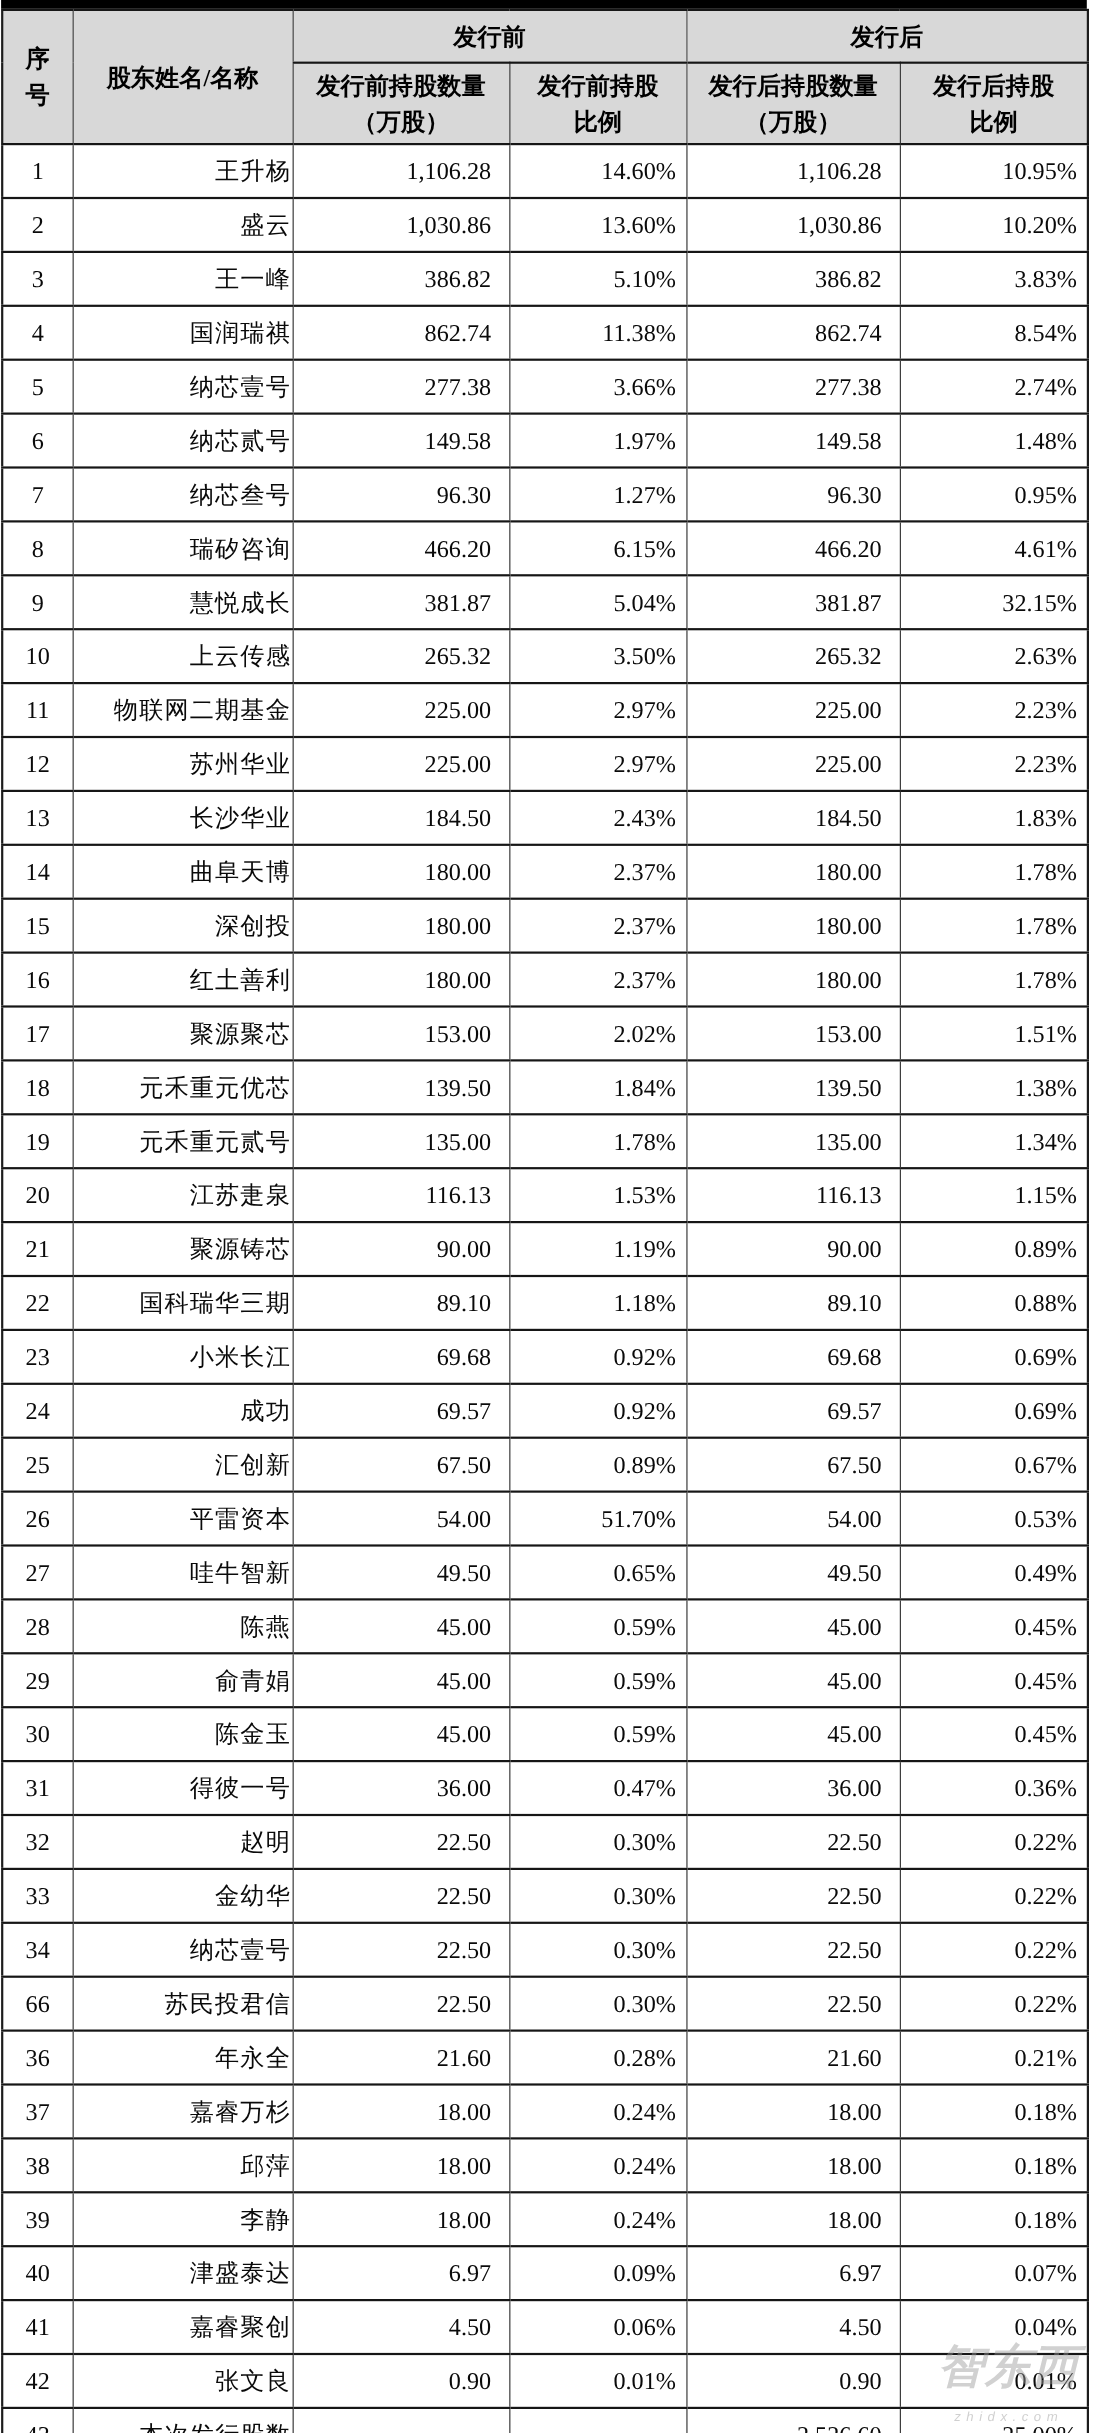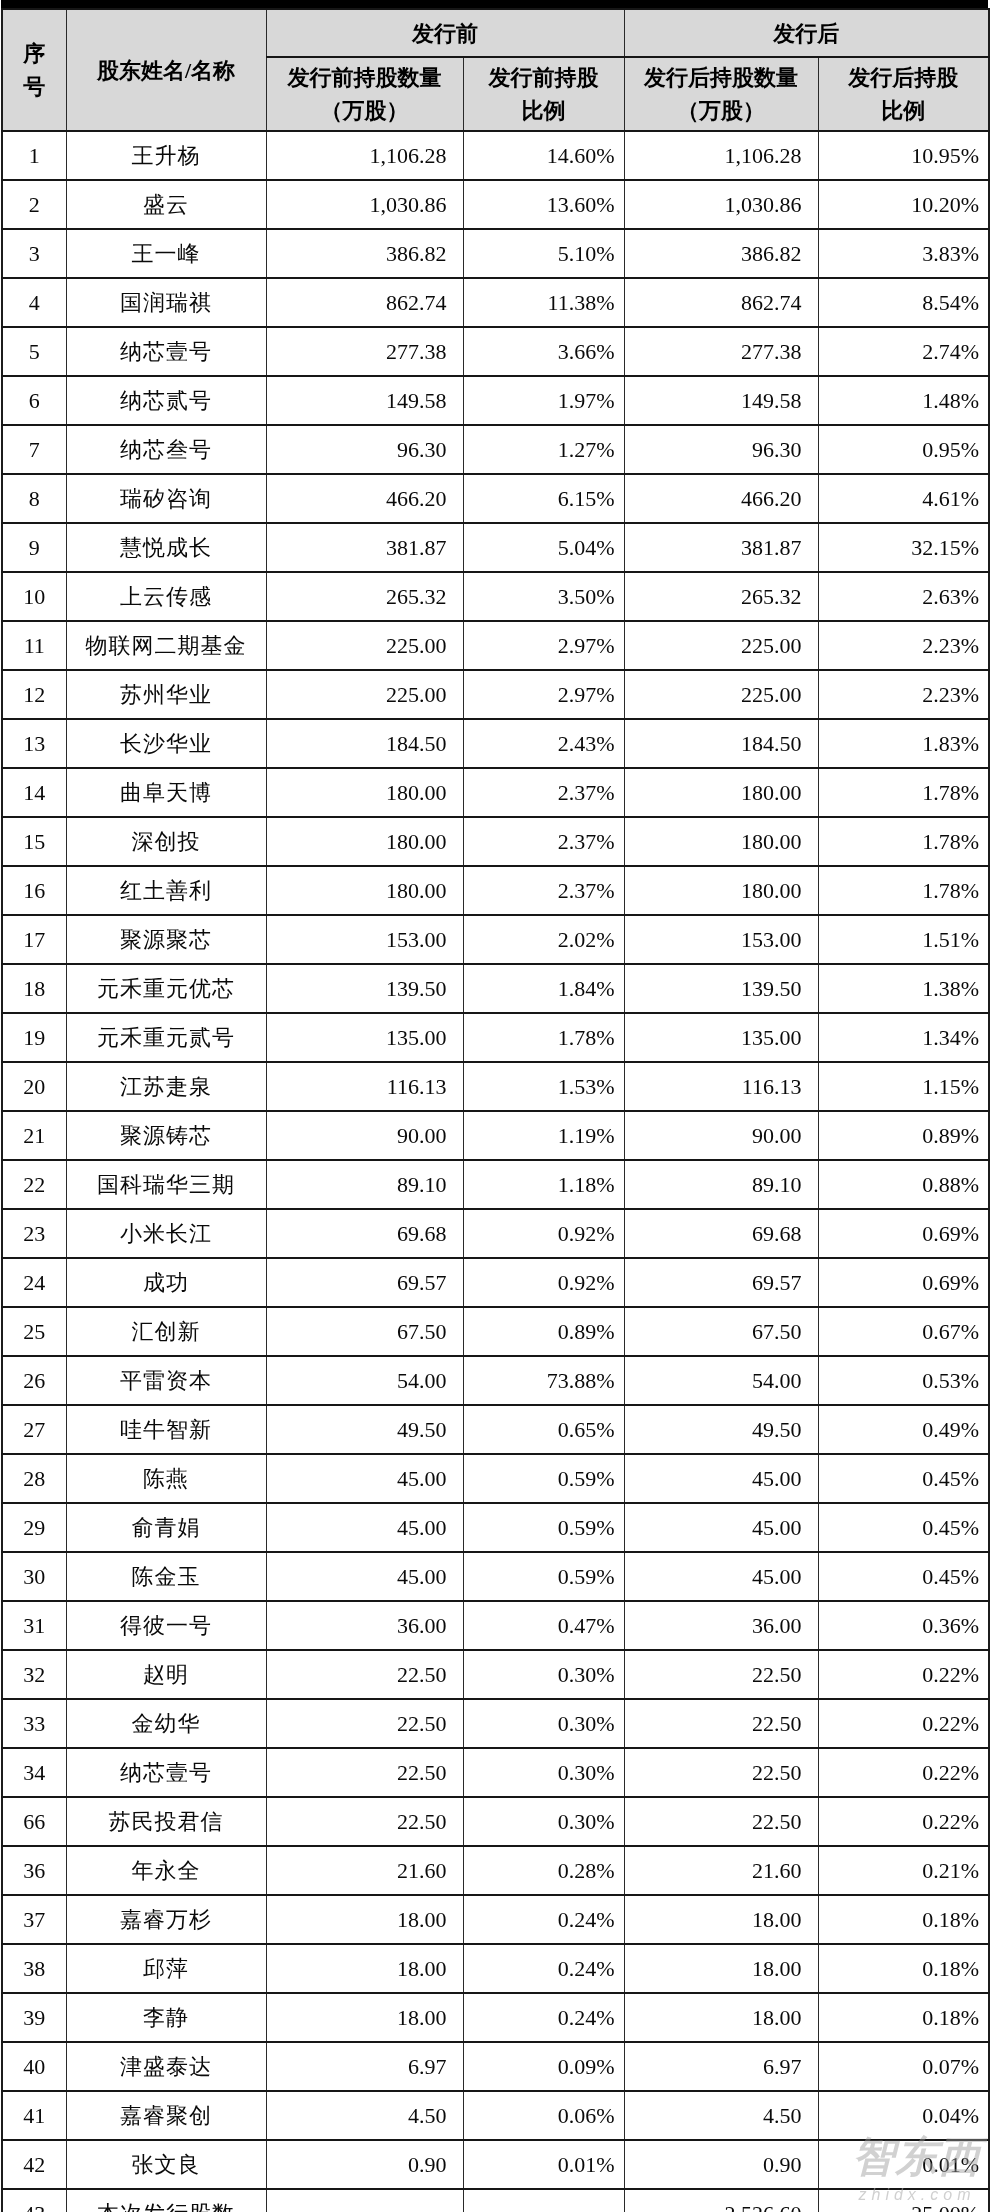--- a/index.html
+++ b/index.html
@@ -51,21 +51,21 @@
     color: #000;
   }
   tr.group-row th { height: 44px; }
   tr.sub-row th   { height: 70px; }
   tbody td {
     height: 45px;
     font-size: 22px;
     background: #ffffff;
   }
   td.idx  { text-align: center; }
-  td.name { text-align: center; letter-spacing: 1px; }
+  td.name { text-align: right; letter-spacing: 1px; }
   td.num  { text-align: right; padding-right: 16px; }
   td.pct  { text-align: right; padding-right: 9px; }
   .watermark {
     position: absolute;
     right: 8px;
     bottom: 8px;
     width: 150px;
     text-align: center;
     pointer-events: none;
     z-index: 5;
@@ -75,23 +75,23 @@
     font-family: "Liberation Sans", "DejaVu Sans", sans-serif;
     font-size: 42px;
     font-weight: bold;
     line-height: 1;
     color: #9a9a9a;
     opacity: 0.45;
     letter-spacing: 1px;
     white-space: nowrap;
   }
   .wm-caption {
-    margin-top: 8px;
+    margin-top: 18px;
     font-family: "Liberation Sans", "DejaVu Sans", sans-serif;
-    font-size: 16px;
+    font-size: 12px;
     color: #aaaaaa;
     opacity: 0.55;
     letter-spacing: 5px;
     white-space: nowrap;
   }
 </style>
 </head>
 <body>
 
 <div class="sheet">
@@ -325,21 +325,21 @@
           <td class="name">汇创新</td>
           <td class="num">67.50</td>
           <td class="pct">0.89%</td>
           <td class="num">67.50</td>
           <td class="pct">0.67%</td>
         </tr>
         <tr>
           <td class="idx">26</td>
           <td class="name">平雷资本</td>
           <td class="num">54.00</td>
-          <td class="pct">73.88%</td>
+          <td class="pct">51.70%</td>
           <td class="num">54.00</td>
           <td class="pct">0.53%</td>
         </tr>
         <tr>
           <td class="idx">27</td>
           <td class="name">哇牛智新</td>
           <td class="num">49.50</td>
           <td class="pct">0.65%</td>
           <td class="num">49.50</td>
           <td class="pct">0.49%</td>

